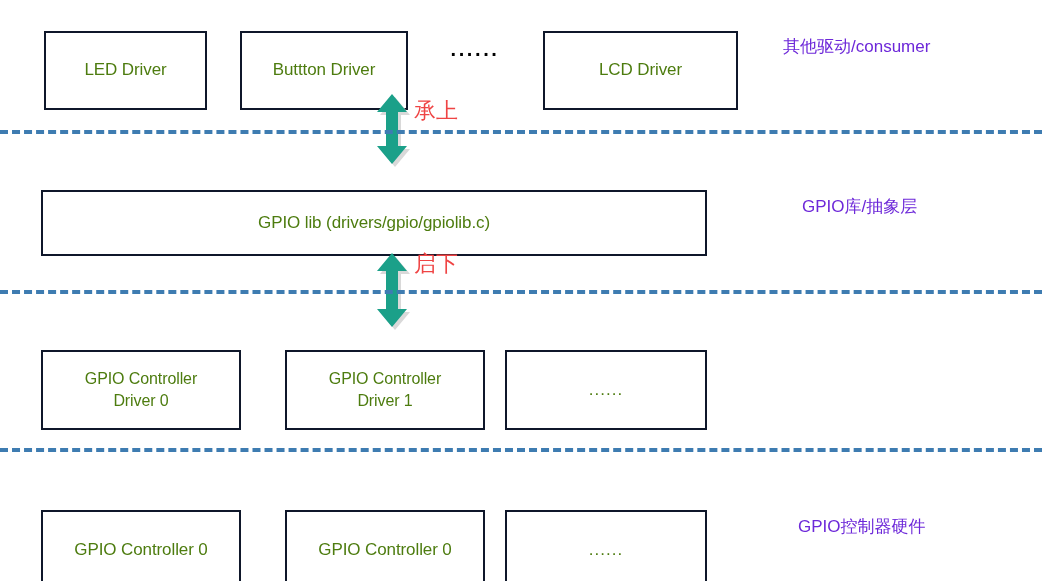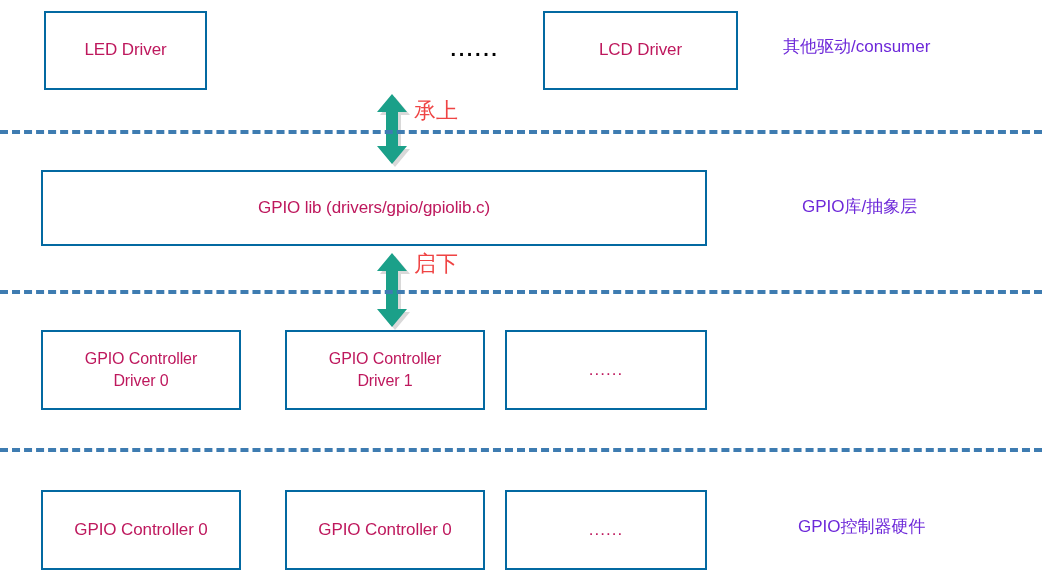--- a/index.html
+++ b/index.html
@@ -14,30 +14,31 @@
     background: #ffffff;
     font-family: "Liberation Sans", "DejaVu Sans", sans-serif;
     overflow: hidden;
   }
 
   
   .box {
     position: absolute;
     box-sizing: border-box;
     background: #ffffff;
-    border: 2px solid #0369a1;
+    border: 2px solid #0f172a;
     display: flex;
     align-items: center;
     justify-content: center;
     text-align: center;
-    color: #be185d;
+    color: #4d7c0f;
     font-size: 17px;
     line-height: 1.35;
     letter-spacing: -0.1px;
     white-space: pre-line;
+    margin-top: 20px;
   }
   .box.two-line { font-size: 16px; }
   .box.dots {
     font-size: 17px;
     letter-spacing: 1px;
   }
 
   
   .inline-dots {
     position: absolute;
@@ -79,40 +80,41 @@
     line-height: 1;
   }
 </style>
 </head>
 <body>
 
 <div id="canvas">
 
   <div class="box" style="left:44px;  top:11px;  width:163px; height:79px;">LED Driver</div>
 
+  <div class="box" style="left:240px; top:11px; width:168px; height:79px;">Buttton Driver</div>
 
   <div class="inline-dots" style="left:440px; top:44px; width:70px; text-align:center;">······</div>
 
   <div class="box" style="left:543px; top:11px; width:195px; height:79px;">LCD Driver</div>
 
   <div class="tier-label" style="left:783px; top:38px;">其他驱动/consumer</div>
 
   <div class="arrow" style="left:372px; top:90px;">
     <svg width="38" height="78" viewBox="0 0 38 78">
 
       <polygon points="20,4 35,22 26,22 26,56 35,56 20,74 5,56 14,56 14,22 5,22" fill="#d9d9d9" transform="translate(3,3)"></polygon>
 
       <polygon points="20,4 35,22 26,22 26,56 35,56 20,74 5,56 14,56 14,22 5,22" fill="#1BA089"></polygon>
     </svg>
   </div>
   <div class="arrow-label" style="left:414px; top:100px;">承上</div>
 
   <div class="dashed" style="top:130px; width:1042px;"></div>
 
-  <div class="box" style="left:41px; top:170px; width:666px; height:76px;">GPIO lib (drivers/gpio/gpiolib.c)</div>
+  <div class="box" style="left:41px; top:170px; width:666px; height:66px;">GPIO lib (drivers/gpio/gpiolib.c)</div>
 
   <div class="tier-label" style="left:802px; top:198px;">GPIO库/抽象层</div>
 
   <div class="arrow" style="left:372px; top:249px;">
     <svg width="38" height="82" viewBox="0 0 38 82">
       <polygon points="20,4 35,22 26,22 26,60 35,60 20,78 5,60 14,60 14,22 5,22" fill="#d9d9d9" transform="translate(3,3)"></polygon>
       <polygon points="20,4 35,22 26,22 26,60 35,60 20,78 5,60 14,60 14,22 5,22" fill="#1BA089"></polygon>
     </svg>
   </div>
   <div class="arrow-label" style="left:414px; top:253px;">启下</div>

